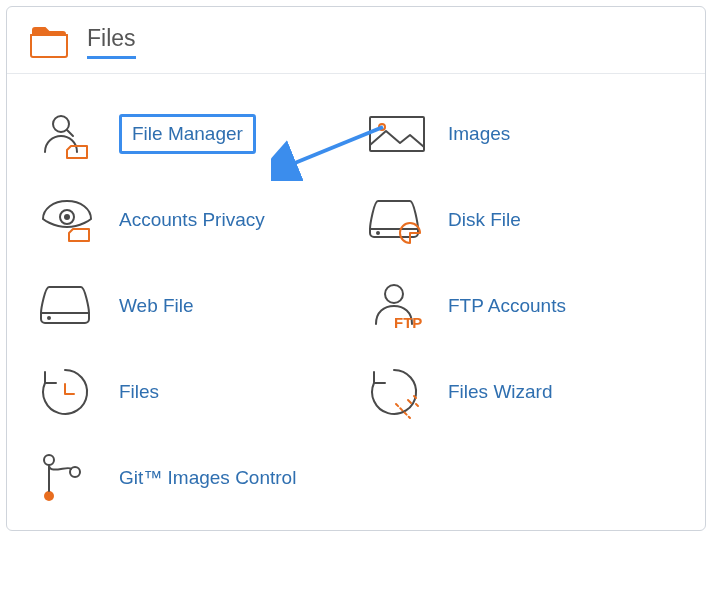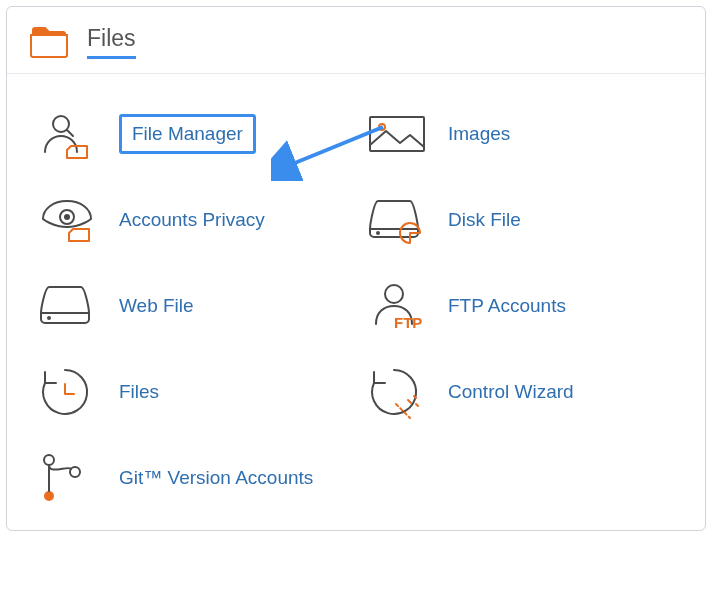--- a/index.html
+++ b/index.html
@@ -172,34 +172,34 @@
 
     <div class="item">
       <span class="icon-wrap">
         <svg viewBox="0 0 58 56" width="58" height="56">
           <path class="si" d="M28 6 a22 22 0 1 1 -20 13"></path>
           <path class="si" d="M8 8 v11 h11"></path>
           <path class="si orange" stroke-dasharray="3 3" d="M30 40 l14 14"></path>
           <path class="si orange" d="M42 36 l3 3 M48 32 l2 2 M50 40 l2 2"></path>
         </svg>
       </span>
-      <span class="label">Control Wizard</span>
+      <span class="label">Files Wizard</span>
     </div>
 
     <div class="item">
       <span class="icon-wrap">
         <svg viewBox="0 0 50 56" width="50" height="56">
           <circle class="si" cx="12" cy="10" r="5"></circle>
           <circle class="si" cx="38" cy="22" r="5"></circle>
           <circle class="orange-fill" cx="12" cy="46" r="5"></circle>
           <path class="si" d="M12 15 v26"></path>
           <path class="si" d="M12 15 c0 10 20 0 22 4"></path>
         </svg>
       </span>
-      <span class="label">Git™ Version Accounts</span>
+      <span class="label">Git™ Images Control</span>
     </div>
 
 
   </div>
 
   <svg class="arrow" width="120" height="60">
     <defs>
       <marker id="ah" markerWidth="12" markerHeight="12" refX="3" refY="6" orient="auto">
         <path d="M0 0 L12 6 L0 12 z" fill="#3b8ded"></path>
       </marker>

